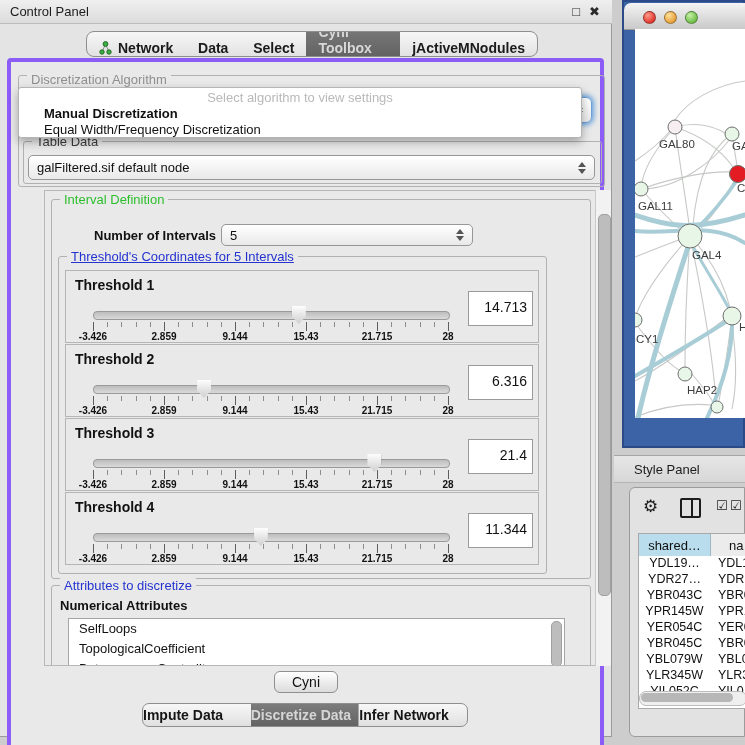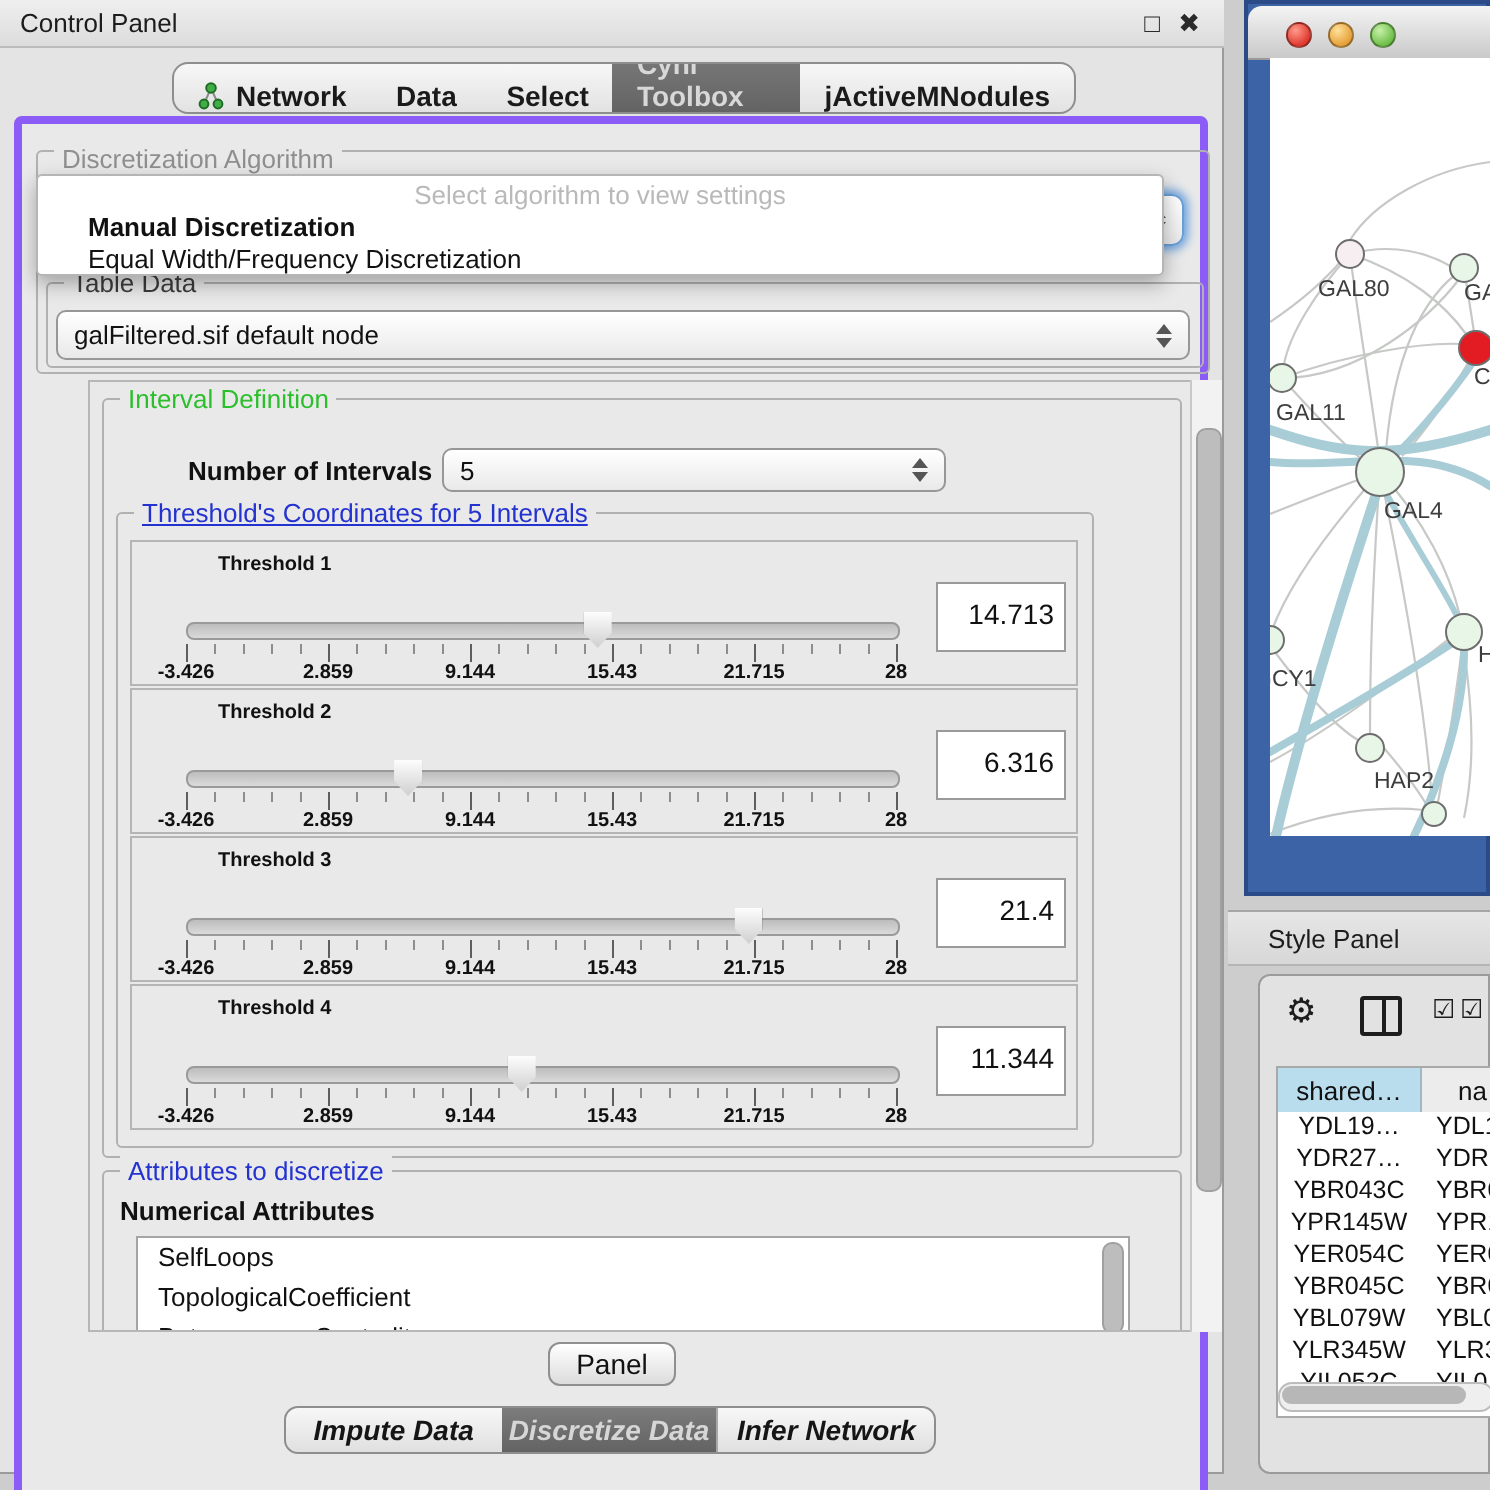--- a/index.html
+++ b/index.html
@@ -35,21 +35,21 @@
   .updown i.d{border-top:5px solid #555;}
 
   
   .popup{left:14px;top:83px;width:564px;height:51px;background:#ffffff;border:1px solid #b5b5b5;
     border-radius:3px;box-shadow:0 4px 10px rgba(0,0,0,.3);z-index:60;font-size:13px;color:#111;}
   .popup .hint{position:absolute;left:0;right:0;top:2px;text-align:center;color:#b9b9b9;}
   .popup .opt{position:absolute;left:4px;right:4px;height:16px;line-height:16px;white-space:nowrap;padding-left:21px;}
 
   
   .thrpanel{position:absolute;left:6px;width:472px;height:71px;border:1px solid #b5b5b5;background:#e9e9e9;}
-  .thrlabel{position:absolute;left:9px;top:6px;font-size:10px;font-weight:bold;color:#111;margin-left:34px;}
+  .thrlabel{position:absolute;left:9px;top:6px;font-size:14px;font-weight:bold;color:#111;}
   .track{position:absolute;left:27px;top:40px;width:355px;height:7px;border:1px solid #9a9a9a;border-radius:4px;
     background:linear-gradient(#bdbdbd,#dadada);}
   .thumb{position:absolute;top:-6px;width:14px;height:18px;margin-left:-7px;
     background:linear-gradient(#fdfdfd,#cfcfcf);
     clip-path:polygon(0 0,100% 0,100% 58%,50% 100%,0 58%);
     filter:drop-shadow(0 0 1px #777);}
   .ticks{position:absolute;left:27px;top:51px;width:355px;height:9px;}
   .ticks .minor{position:absolute;left:0;top:0;width:100%;height:5px;
     background-image:repeating-linear-gradient(90deg,#8d8d8d 0,#8d8d8d 1px,transparent 1px,transparent 4%);}
   .ticks .major{position:absolute;top:0;width:1px;height:9px;background:#5e5e5e;}
@@ -61,21 +61,21 @@
   .listbox{background:#fff;border:1px solid #a5a5a5;overflow:hidden;font-size:13px;color:#111;}
   .listbox .li{padding:1px 0 1px 10px;line-height:18px;white-space:nowrap;}
   .vthumb{position:absolute;border-radius:5px;background:#bdbdbd;border:1px solid #a0a0a0;}
 
   .button{background:linear-gradient(#ffffff,#dcdcdc);border:1px solid #8f8f8f;border-radius:6px;
     font-size:14px;color:#111;text-align:center;}
 
   
   .btabs{left:142px;top:703px;width:326px;height:24px;background:linear-gradient(#f7f7f7,#e0e0e0);
     border:1px solid #8e8e8e;border-radius:7px;display:flex;overflow:hidden;}
-  .btab{flex:1;display:flex;align-items:center;justify-content:center;font-size:14px;font-weight:bold;color:#151515;font-style:italic;}
+  .btab{flex:1;display:flex;align-items:center;font-size:14px;font-weight:bold;color:#151515;}
   .btab.sel{background:linear-gradient(#7c7c7c,#636363);color:#d6d6d6;}
   .btabsep{width:1px;background:#a8a8a8;}
 
   
   .sbtrack{background:#f2f2f2;border-left:1px solid #c9c9c9;}
 
   
   .netwin{left:622px;top:0;width:123px;height:448px;background:#3c63a6;box-shadow:inset 0 0 0 2px #2a4a88;}
   .nettitle{position:absolute;left:2px;top:3px;width:121px;height:26px;border-top-left-radius:7px;
     background:linear-gradient(#f4f4f4,#c9c9c9);border-bottom:1px solid #9a9a9a;}
@@ -298,21 +298,21 @@
             <div class="li">BetweennessCentrality</div>
             <div class="vthumb" style="right:2px;top:2px;width:9px;height:44px;"></div>
           </div>
         </div>
       </div>
 
       <div class="abs sbtrack" style="left:584px;top:128px;width:16px;height:476px;">
         <div class="vthumb" style="left:2px;top:24px;width:11px;height:380px;"></div>
       </div>
 
-      <div class="abs button" style="left:263px;top:609px;width:64px;height:22px;line-height:21px;">Panel</div>
+      <div class="abs button" style="left:263px;top:609px;width:64px;height:22px;line-height:21px;">Cyni</div>
     </div>
 
     <div class="abs btabs">
       <div class="btab">
         <span>Impute Data</span>
       </div>
       <div class="btab sel">
         <span>Discretize Data</span>
       </div>
       <div class="btabsep"></div>

